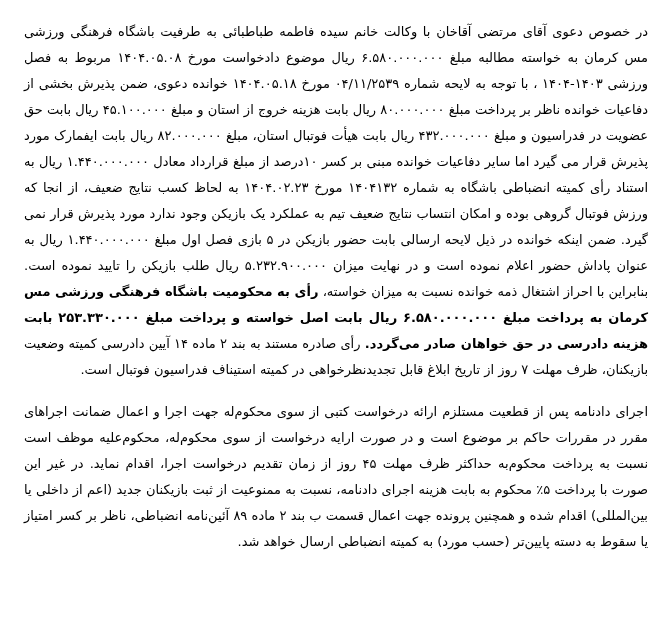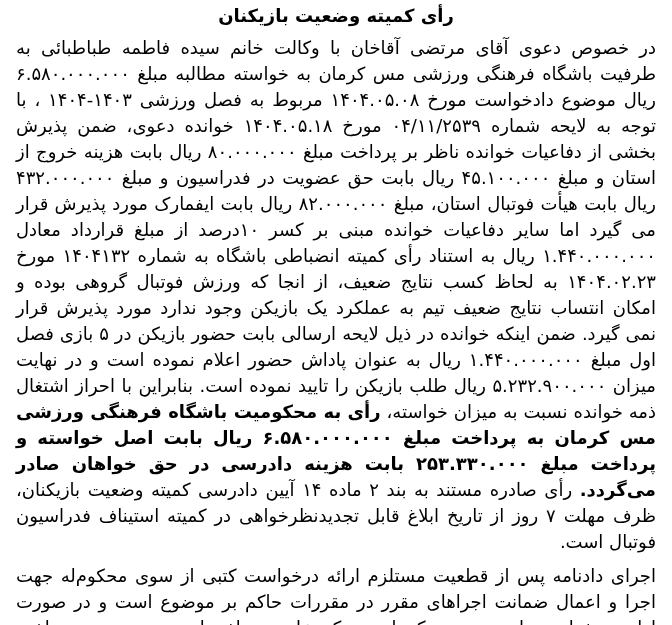--- a/index.html
+++ b/index.html
@@ -24,34 +24,33 @@
     background: #ffffff;
   }
   .doc-title {
     margin: 2px 0 9px 0;
     text-align: center;
     font-size: 18px;
     font-weight: 700;
     letter-spacing: 0;
   }
   .doc-paragraph {
-    margin: 8px;
-    font-size: 18px;
+    margin: 16px;
+    font-size: 13px;
     line-height: 26px;
     text-align: justify;
     text-justify: inter-word;
   }
   .doc-paragraph .bold-verdict {
     font-weight: 700;
   }
 </style>
 </head>
 <body>
 
 <div class="page">
 
-  <h1 class="doc-title">رأی کمیته وضعیت بازیکنان</h1>
 
   <p class="doc-paragraph"><span>در خصوص دعوی آقای مرتضی آقاخان با وکالت خانم سیده فاطمه طباطبائی به طرفیت باشگاه فرهنگی ورزشی مس کرمان به خواسته مطالبه مبلغ ۶.۵۸۰.۰۰۰.۰۰۰ ریال موضوع دادخواست مورخ ۱۴۰۴.۰۵.۰۸ مربوط به فصل ورزشی ۱۴۰۳-۱۴۰۴ ، با توجه به لایحه شماره ۰۴/۱۱/۲۵۳۹ مورخ ۱۴۰۴.۰۵.۱۸ خوانده دعوی، ضمن پذیرش بخشی از دفاعیات خوانده ناظر بر پرداخت مبلغ ۸۰.۰۰۰.۰۰۰ ریال بابت هزینه خروج از استان و مبلغ ۴۵.۱۰۰.۰۰۰ ریال بابت حق عضویت در فدراسیون و مبلغ ۴۳۲.۰۰۰.۰۰۰ ریال بابت هیأت فوتبال استان، مبلغ ۸۲.۰۰۰.۰۰۰ ریال بابت ایفمارک مورد پذیرش قرار می گیرد اما سایر دفاعیات خوانده مبنی بر کسر ۱۰درصد از مبلغ قرارداد معادل ۱.۴۴۰.۰۰۰.۰۰۰ ریال به استناد رأی کمیته انضباطی باشگاه به شماره ۱۴۰۴۱۳۲ مورخ ۱۴۰۴.۰۲.۲۳ به لحاظ کسب نتایج ضعیف، از انجا که ورزش فوتبال گروهی بوده و امکان انتساب نتایج ضعیف تیم به عملکرد یک بازیکن وجود ندارد مورد پذیرش قرار نمی گیرد. ضمن اینکه خوانده در ذیل لایحه ارسالی بابت حضور بازیکن در ۵ بازی فصل اول مبلغ ۱.۴۴۰.۰۰۰.۰۰۰ ریال به عنوان پاداش حضور اعلام نموده است و در نهایت میزان ۵.۲۳۲.۹۰۰.۰۰۰ ریال طلب بازیکن را تایید نموده است. بنابراین با احراز اشتغال ذمه خوانده نسبت به میزان خواسته، </span><b class="bold-verdict">رأی به محکومیت باشگاه فرهنگی ورزشی مس کرمان به پرداخت مبلغ ۶.۵۸۰.۰۰۰.۰۰۰ ریال بابت اصل خواسته و پرداخت مبلغ ۲۵۳.۳۳۰.۰۰۰ بابت هزینه دادرسی در حق خواهان صادر می‌گردد.</b><span> رأی صادره مستند به بند ۲ ماده ۱۴ آیین دادرسی کمیته وضعیت بازیکنان، ظرف مهلت ۷ روز از تاریخ ابلاغ قابل تجدیدنظرخواهی در کمیته استیناف فدراسیون فوتبال است.</span></p>
 
   <p class="doc-paragraph">اجرای دادنامه پس از قطعیت مستلزم ارائه درخواست کتبی از سوی محکوم‌له جهت اجرا و اعمال ضمانت اجراهای مقرر در مقررات حاکم بر موضوع است و در صورت ارایه درخواست از سوی محکوم‌له، محکوم‌علیه موظف است نسبت به پرداخت محکوم‌به حداکثر ظرف مهلت ۴۵ روز از زمان تقدیم درخواست اجرا، اقدام نماید. در غیر این صورت با پرداخت ۵٪ محکوم به بابت هزینه اجرای دادنامه، نسبت به ممنوعیت از ثبت بازیکنان جدید (اعم از داخلی یا بین‌المللی) اقدام شده و همچنین پرونده جهت اعمال قسمت ب بند ۲ ماده ۸۹ آئین‌نامه انضباطی، ناظر بر کسر امتیاز یا سقوط به دسته پایین‌تر (حسب مورد) به کمیته انضباطی ارسال خواهد شد.</p>
 
 </div>
 
 </body></html>

